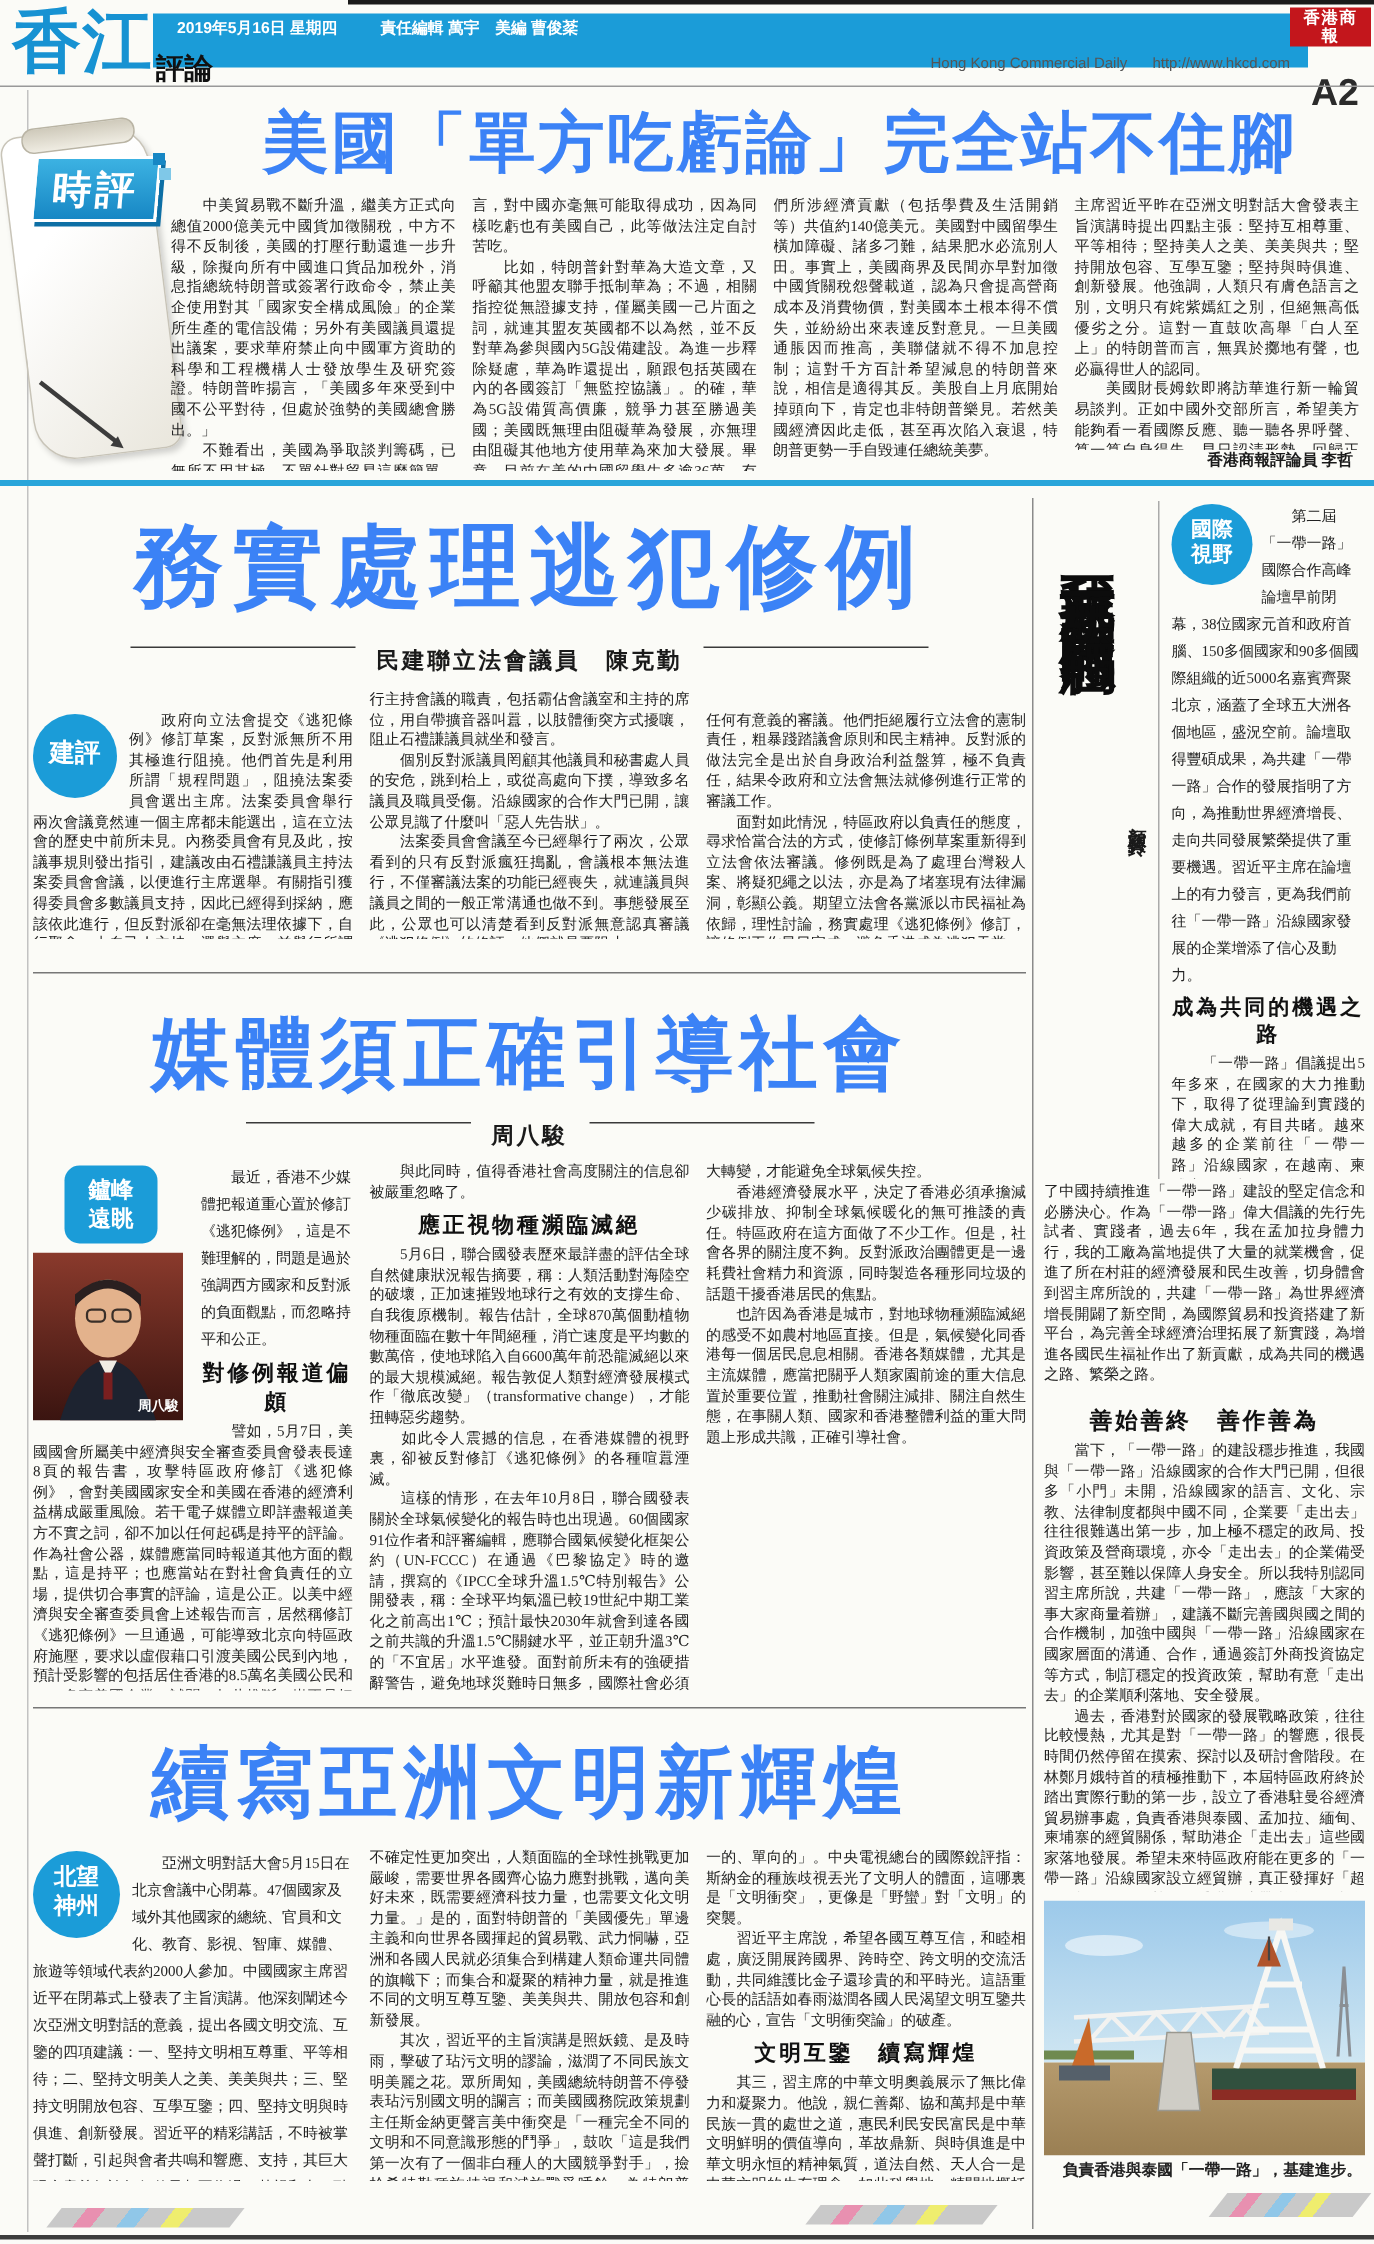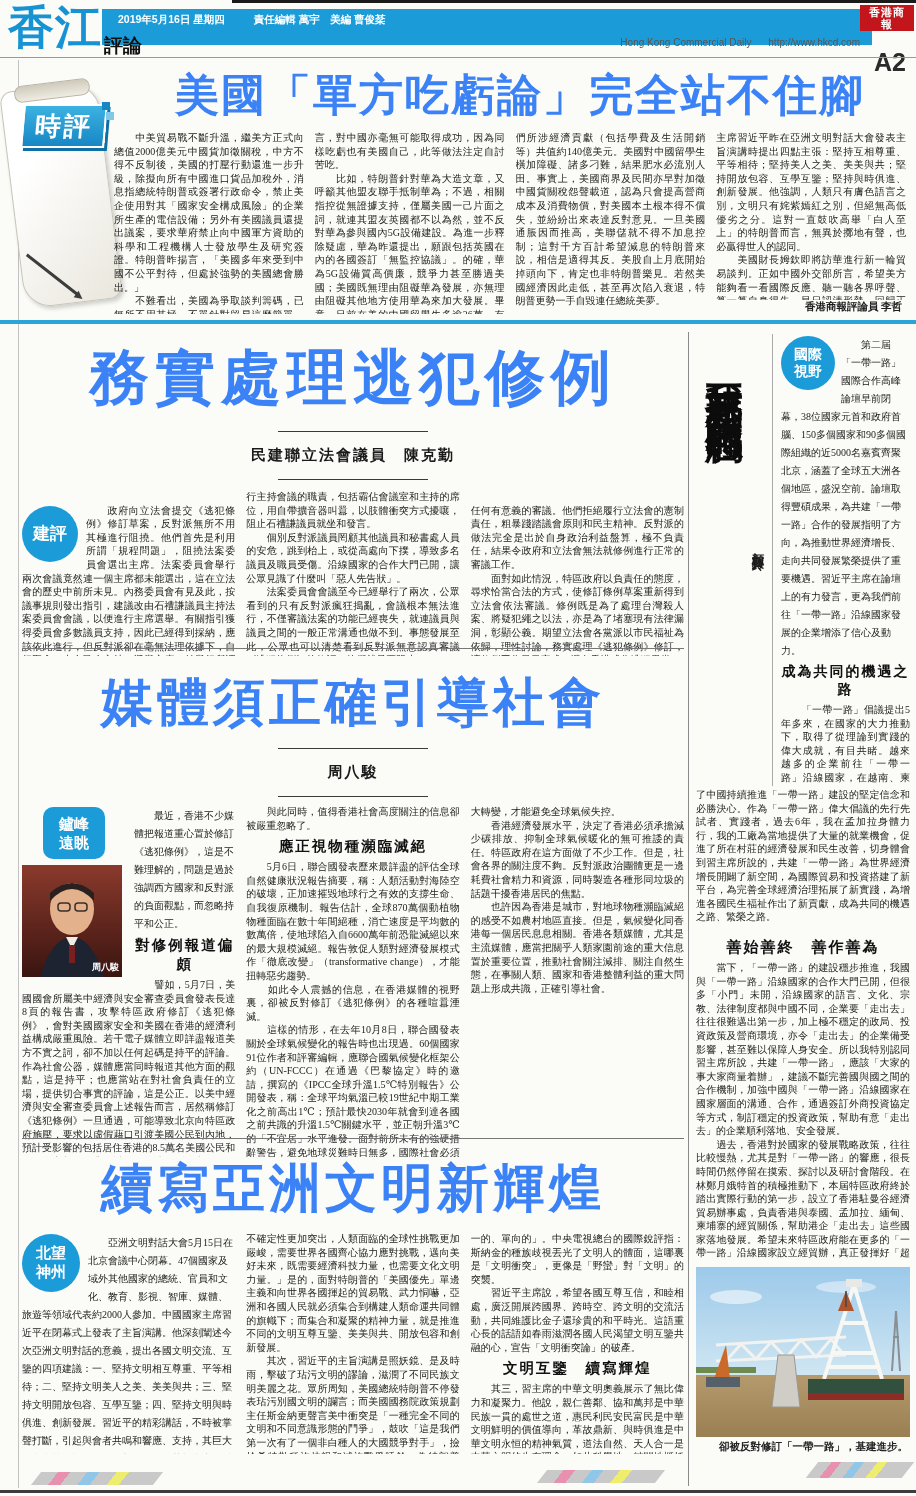--- a/index.html
+++ b/index.html
@@ -12,30 +12,30 @@
   .datebar{background:#1b9cd8;color:#fff;font-family:"Liberation Sans",sans-serif;
            font-size:10.5px;line-height:20px;padding-left:16px;font-weight:bold;}
   .datebar span{margin-right:26px;}
   .hkcd-logo{background:#c3161c;color:#fff;font-size:11px;font-weight:bold;text-align:center;
              line-height:12px;padding:1px 4px;letter-spacing:1px;}
   .paper-en{font-family:"Liberation Sans",sans-serif;font-size:10px;color:#555;text-align:right;}
   .paper-en span{margin-left:14px;}
   .pageno{font-family:"Liberation Sans",sans-serif;font-size:25px;font-weight:bold;color:#2b2b2b;}
   
   .headline{font-weight:bold;color:#3b82f6;text-align:center;font-family:"Liberation Serif",serif;}
-  .byline{display:flex;align-items:center;justify-content:center;gap:14px;flex-direction:column;}
+  .byline{display:flex;justify-content:center;gap:14px;}
   .byline .rule{height:1px;background:#3a3a3a;width:150px;}
   .byline .name{font-size:15px;font-weight:bold;letter-spacing:2px;}
   .cols{display:flex;gap:11px;}
   .col{flex:1;overflow:hidden;}
   .bodytext{font-size:10px;line-height:13.6px;text-align:justify;white-space:pre-line;color:#222;}
   .colhead{font-weight:bold;font-size:14.5px;text-align:center;margin:5px 0 4px 0;color:#111;
            font-family:"Liberation Sans",sans-serif;letter-spacing:2px;}
   .badge-circle{width:56px;height:56px;border-radius:50%;background:#1b9cd8;color:#fff;
-    font-family:Liberation Sans, sans-serif;font-weight:bold;display:flex;align-items:center;
+    font-family:Liberation Mono, monospace;font-weight:bold;display:flex;align-items:center;
     justify-content:center;text-align:center;white-space:pre-line;}
   .badge-rect{width:62px;height:52px;border-radius:10px;background:#1b9cd8;color:#fff;
     font-family:"Liberation Sans",sans-serif;font-weight:bold;display:flex;align-items:center;
     justify-content:center;text-align:center;white-space:pre-line;font-size:15px;line-height:1.3;}
   .signature{text-align:right;font-size:10.5px;font-weight:bold;padding-right:4px;}
   .hrule{background:#777;height:1px;}
   .stripes{height:13px;transform:skewX(-38deg);
     background:linear-gradient(90deg,#c9c9c9 0 14%,#e890b0 14% 24%,#c9c9c9 24% 38%,#90c7e8 38% 48%,
       #c9c9c9 48% 62%,#efed6e 62% 72%,#c9c9c9 72% 100%);}
   
@@ -264,20 +264,20 @@
 
         <path d="M18 112 L30 78 L34 112 Z" fill="#c96a2a"></path>
         <rect x="10" y="110" width="34" height="10" fill="#55606a"></rect>
 
         <g stroke="#8a8f94" stroke-width="2" fill="none">
             <path d="M196 104 L200 44 L204 104"></path>
             <path d="M197 70 L203 70"></path>
           </g>
       </svg>
     </div>
-    <div class="caption" style="margin-top:3px;padding-right:2px;">卻被反對修訂「一帶一路」，基建進步。</div>
+    <div class="caption" style="margin-top:3px;padding-right:2px;">負責香港與泰國「一帶一路」，基建進步。</div>
   </div>
 
   <div class="abs stripes" style="left:36px;top:1472px;width:122px;"></div>
   <div class="abs stripes" style="left:542px;top:1470px;width:118px;"></div>
   <div class="abs stripes" style="left:812px;top:1462px;width:96px;height:16px;"></div>
 
 </div>
 
 </body></html>

